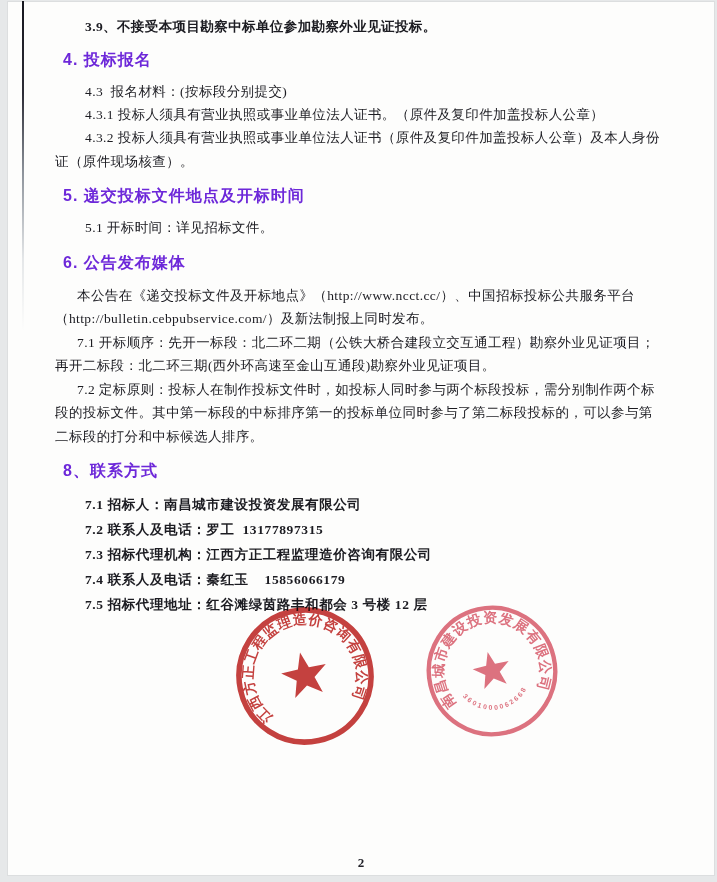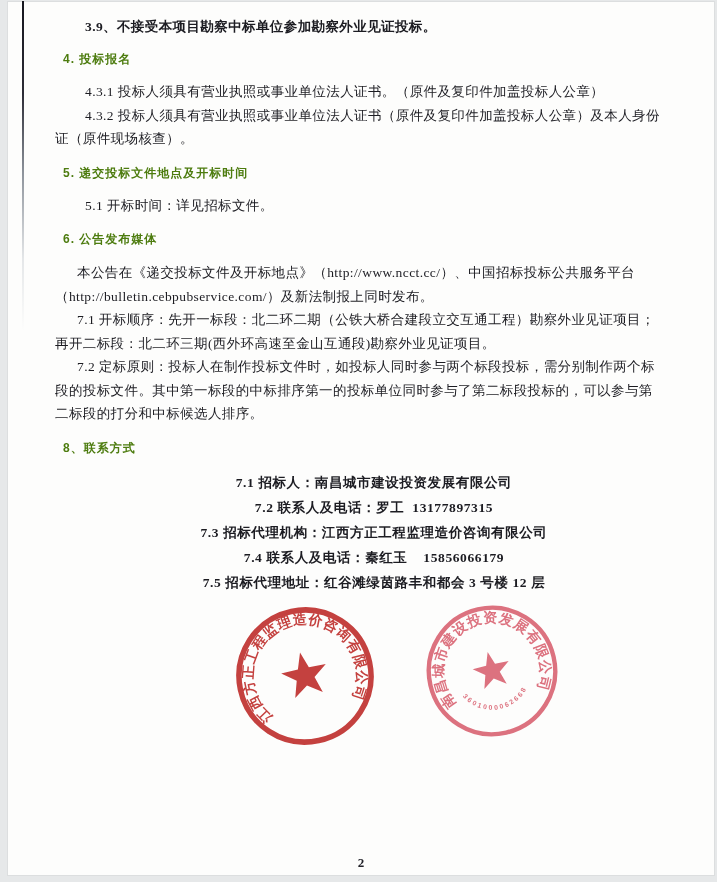--- a/index.html
+++ b/index.html
@@ -22,36 +22,36 @@
   }
   .content{
     position:absolute;left:48px;top:16px;width:608px;
     color:#1c1c22;font-size:13.5px;letter-spacing:.4px;
   }
   .clause{
     margin:0 0 10px 30px;line-height:20px;font-weight:bold;white-space:pre-wrap;
   }
   .sec-heading{
     font-family:"Liberation Sans","DejaVu Sans",sans-serif;
-    font-size:12px;font-weight:bold;color:#4d7c0f;
+    font-size:16px;font-weight:bold;color:#6d28d9;
     margin:12px 0 11px 8px;line-height:21px;letter-spacing:1px;white-space:pre-wrap;
   }
   .item{
     margin:0 0 0 30px;line-height:22.5px;white-space:pre-wrap;font-weight:500;
   }
   .para{
     margin:0;line-height:23.5px;text-indent:22px;white-space:pre-wrap;font-weight:500;
   }
   .para.hang{text-indent:30px;}
   .hw{
     font-style:italic;font-weight:600;font-size:15.5px;letter-spacing:0;
   }
   .contacts{margin:2px 0 0 30px;}
   .contact-line{
-    margin:0;line-height:25px;white-space:pre-wrap;font-weight:600;letter-spacing:.6px;text-align:center;
+    margin:0;line-height:25px;white-space:pre-wrap;font-weight:600;letter-spacing:.6px;
   }
   .page-number{
     position:absolute;left:0;right:0;bottom:5px;text-align:center;
     font-size:13px;font-weight:bold;color:#22222a;
   }
   .seal{
     position:absolute;mix-blend-mode:multiply;pointer-events:none;
   }
   .seal-agency{left:226px;top:603px;width:144px;height:144px;transform:rotate(-12deg);opacity:.93;}
   .seal-tenderer{left:415px;top:600px;width:140px;height:140px;transform:rotate(-13deg);opacity:.95;}
@@ -61,20 +61,21 @@
 <body>
 
 <div class="page">
   <div class="scan-line"></div>
 
   <div class="content">
 
     <p class="clause">3.9、不接受本项目勘察中标单位参加勘察外业见证投标。</p>
 
     <h2 class="sec-heading">4. 投标报名</h2>
+    <p class="item">4.3  报名材料：(按标段分别提交)</p>
     <p class="item">4.3.1 投标人须具有营业执照或事业单位法人证书。（原件及复印件加盖投标人公章）</p>
     <p class="para hang">4.3.2 投标人须具有营业执照或事业单位法人证书（原件及复印件加盖投标人公章）及本人身份证（原件现场核查）。</p>
 
     <h2 class="sec-heading">5. 递交投标文件地点及开标时间</h2>
     <p class="item">5.1 开标时间：详见招标文件。</p>
 
     <h2 class="sec-heading">6. 公告发布媒体</h2>
     <p class="para">本公告在《递交投标文件及开标地点》（http://www.ncct.cc/）、中国招标投标公共服务平台（http://bulletin.cebpubservice.com/）及新法制报上同时发布。</p>
 
     <p class="para">7.1 开标顺序：先开一标段：北二环二期（公铁大桥合建段立交互通工程）勘察外业见证项目；再开二标段：北二环三期(西外环高速至金山互通段)勘察外业见证项目。</p>

